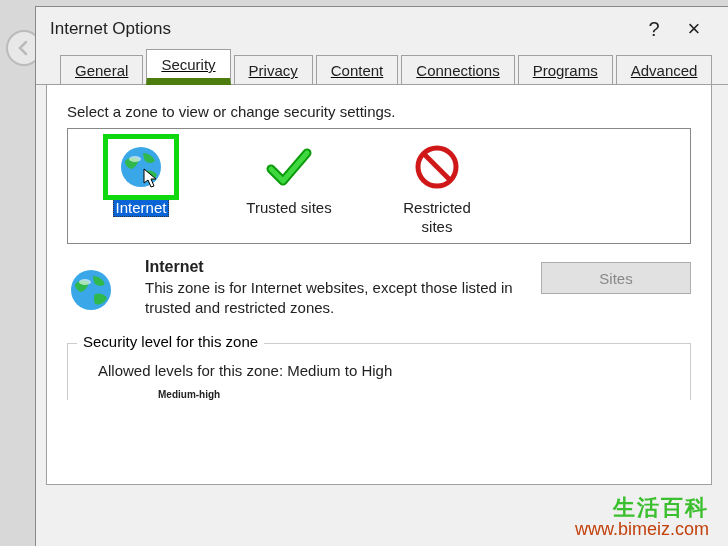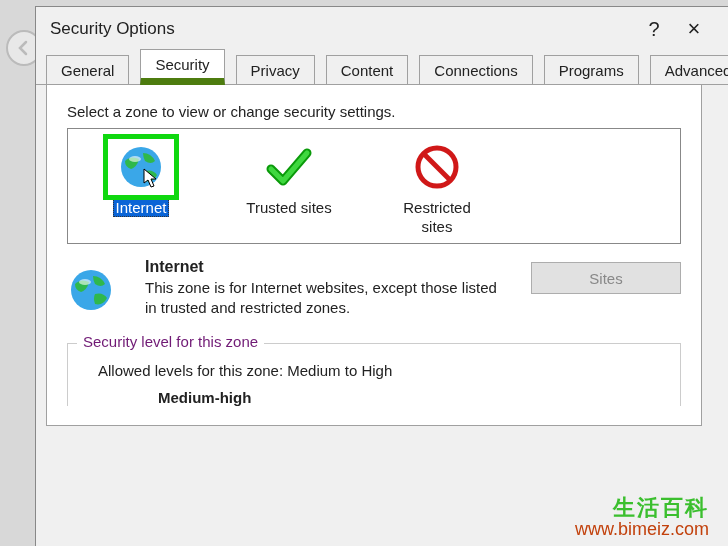--- a/index.html
+++ b/index.html
@@ -43,25 +43,26 @@
       align-items: center;
       padding: 0 14px;
       font-size: 17px;
       color: #222;
     }
     .titlebar-title { flex: 1; }
     .titlebar-help { width: 40px; text-align: center; font-size: 20px; cursor: pointer; }
     .titlebar-close { width: 40px; text-align: center; font-size: 22px; cursor: pointer; font-weight: 300; }
     .tabs {
       display: flex;
-      padding-left: 10px;
+      padding-left: 24px;
       border-bottom: 1px solid #a0a0a0;
       height: 34px;
       align-items: flex-end;
-      gap: 12px;
+      gap: 4px;
+      text-decoration: underline;
     }
     .tab {
       padding: 6px 14px 5px;
       border: 1px solid #a0a0a0;
       border-bottom: none;
       background: #f0f0f0;
       margin-right: -1px;
       position: relative;
       cursor: pointer;
       font-size: 15px;
@@ -70,23 +71,23 @@
     .tab.active {
       background: #fff;
       border-bottom: 7px solid #4d7c0f;
       margin-bottom: -1px;
       z-index: 2;
     }
     .tab-content {
       background: #fff;
       border: 1px solid #a0a0a0;
       border-top: none;
-      margin: 0 26px 0 10px;
+      margin: 0 16px 0 10px;
       padding: 18px 20px 0 20px;
-      height: 341px;
+      height: 400px;
     }
     .zone-instruction {
       font-size: 15px;
       color: #222;
       margin-bottom: 8px;
     }
     .zone-box {
       border: 1px solid #888;
       display: flex;
       padding: 10px 8px 6px 8px;
@@ -158,34 +159,34 @@
       margin-top: 24px;
       position: relative;
     }
     .sec-level-frame-label {
       position: absolute;
       top: -10px;
       left: 10px;
       background: #fff;
       padding: 0 6px;
       font-size: 15px;
-      color: #701a75;
+      color: #000000;
     }
     .sec-level-frame {
       border: 1px solid #ccc;
       border-bottom: none;
       padding: 18px 0 0 30px;
     }
     .allowed-levels {
       font-size: 15px;
       color: #222;
     }
     .level-name {
       font-weight: bold;
-      font-size: 15px;
+      font-size: 10px;
       margin-left: 60px;
       margin-top: 10px;
       color: #222;
     }
     .watermark {
       position: absolute;
       right: 19px;
       bottom: 6px;
       text-align: right;
       line-height: 1.1;
@@ -197,21 +198,21 @@
 <body>
 
 <div class="back-chevron">
   <svg width="18" height="18" viewBox="0 0 18 18">
       <path d="M11 3 L5 9 L11 15" stroke="#bbb" stroke-width="2.5" fill="none" stroke-linecap="round"></path>
     </svg>
 </div>
 
 <div class="dialog">
   <div class="titlebar">
-    <span class="titlebar-title">Security Options</span>
+    <span class="titlebar-title">Internet Options</span>
     <span class="titlebar-help">?</span>
     <span class="titlebar-close">×</span>
   </div>
 
   <div class="tabs">
     <div class="tab">General</div>
     <div class="tab active">Security</div>
     <div class="tab">Privacy</div>
     <div class="tab">Content</div>
     <div class="tab">Connections</div>

